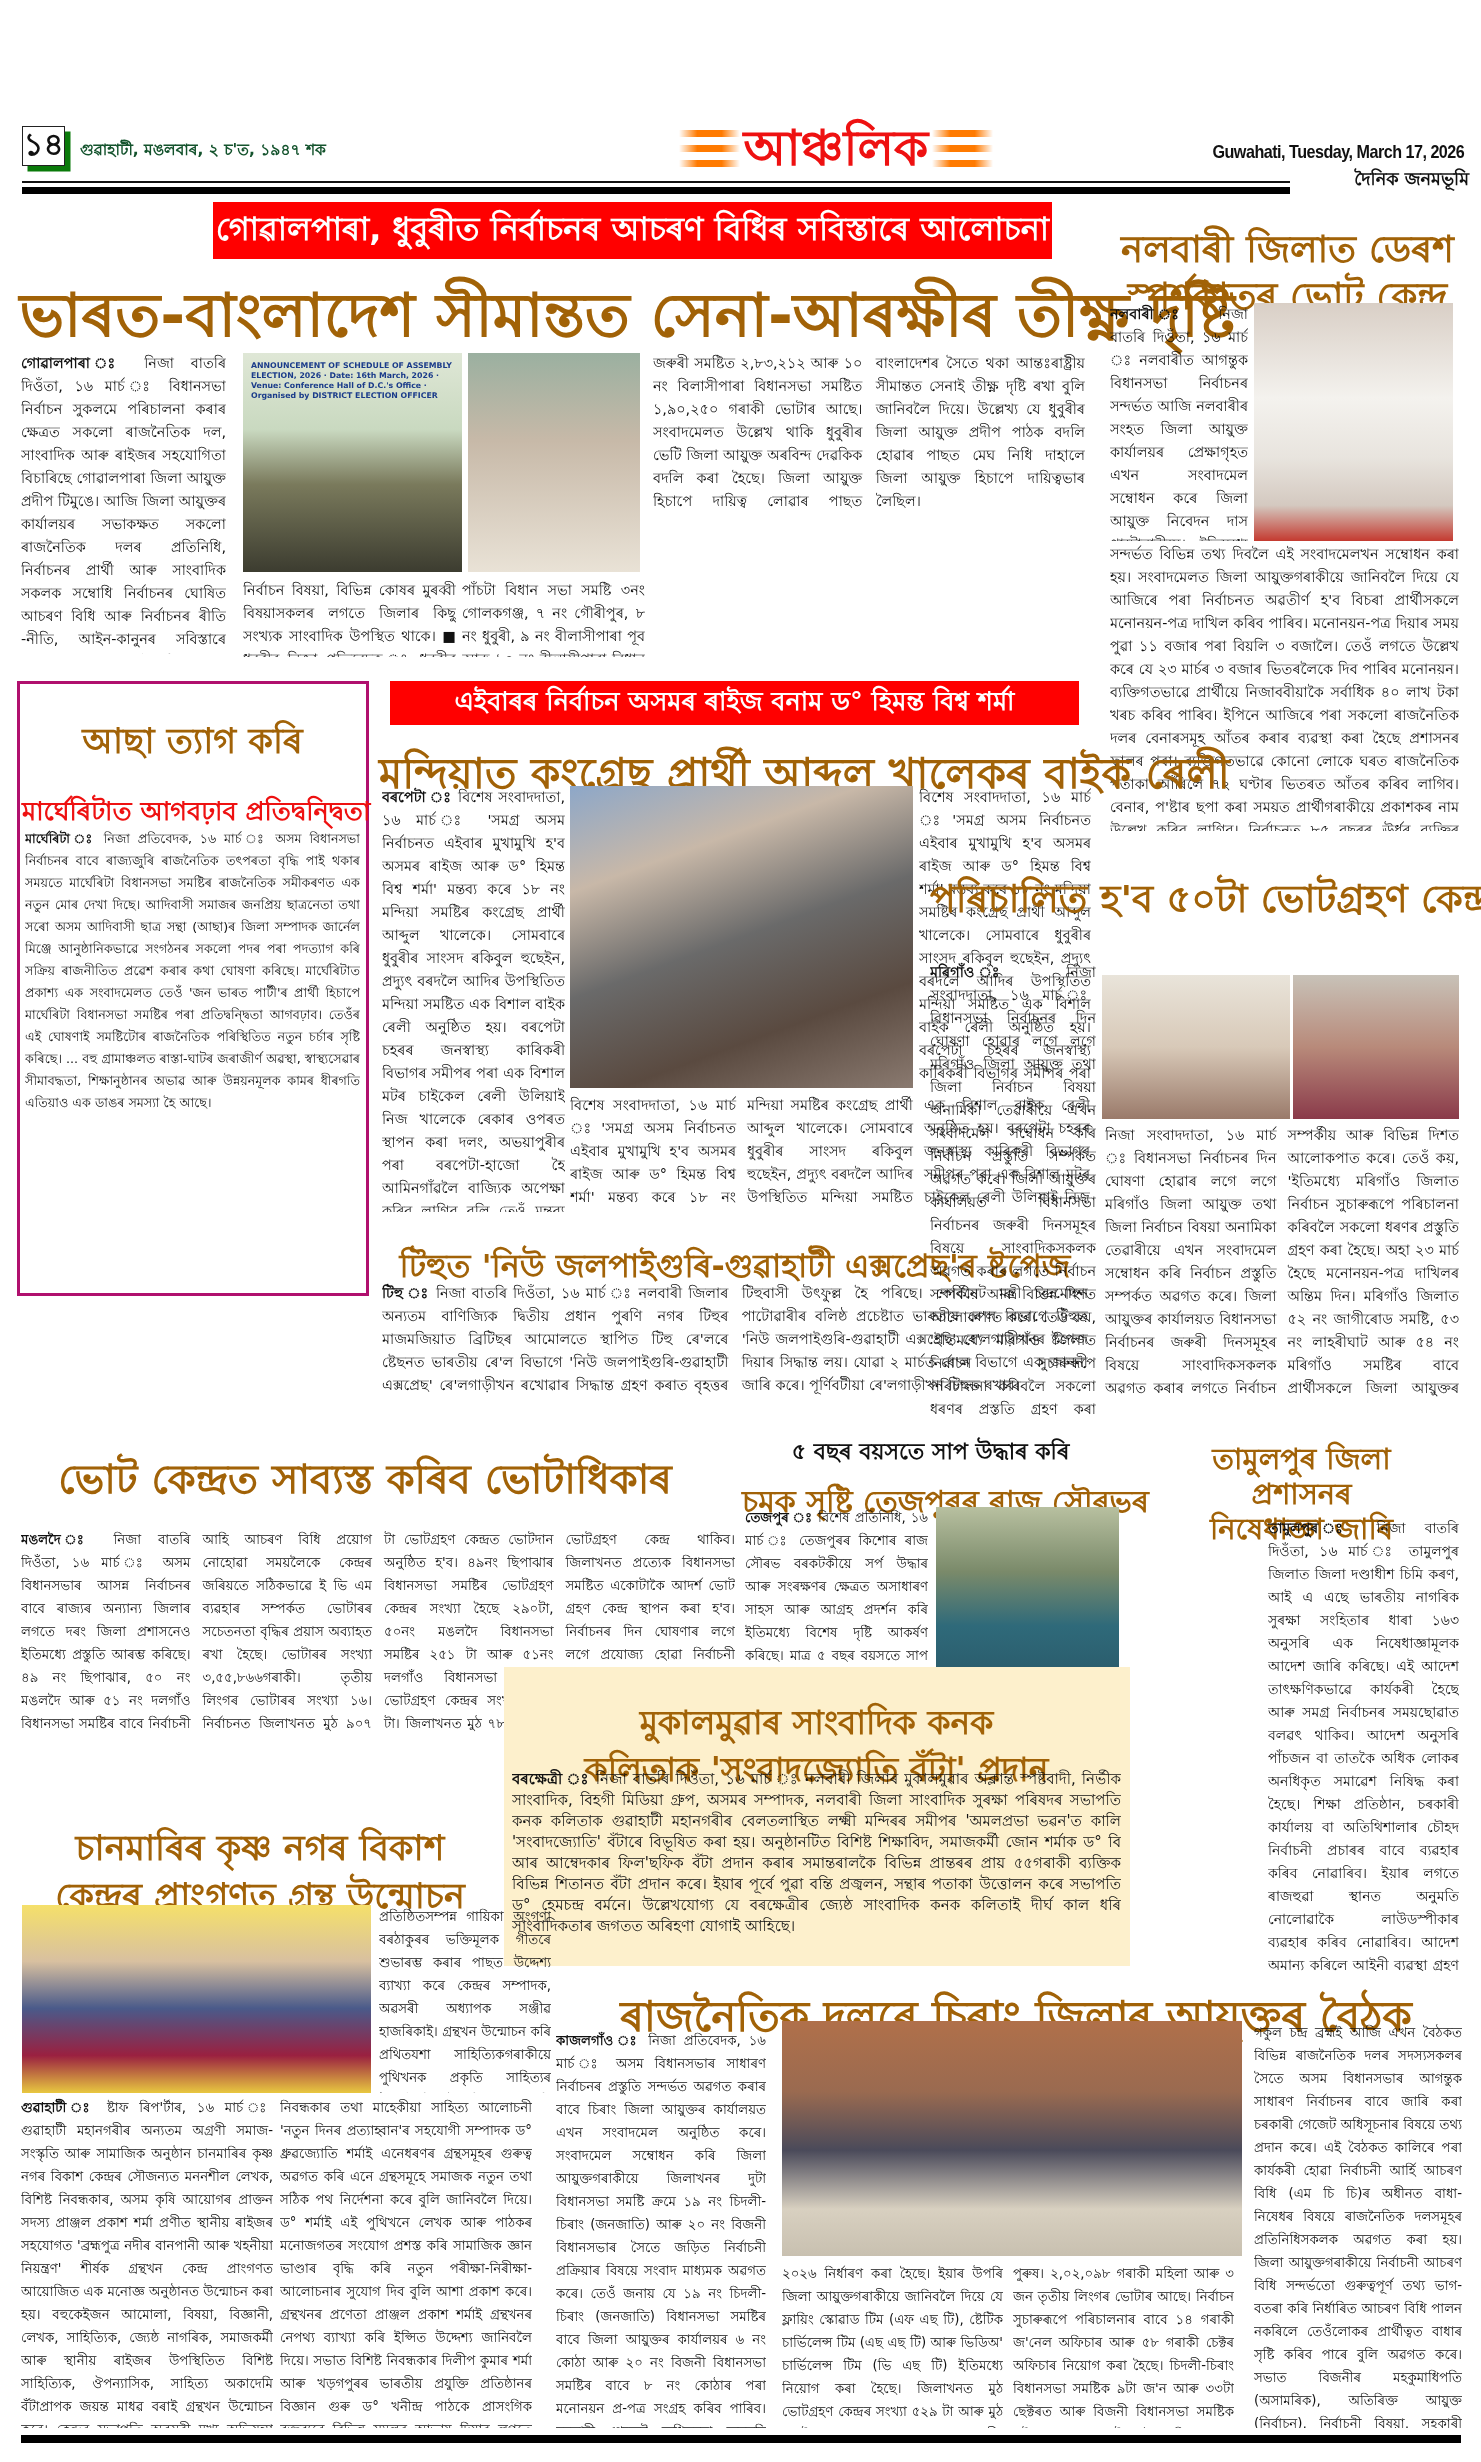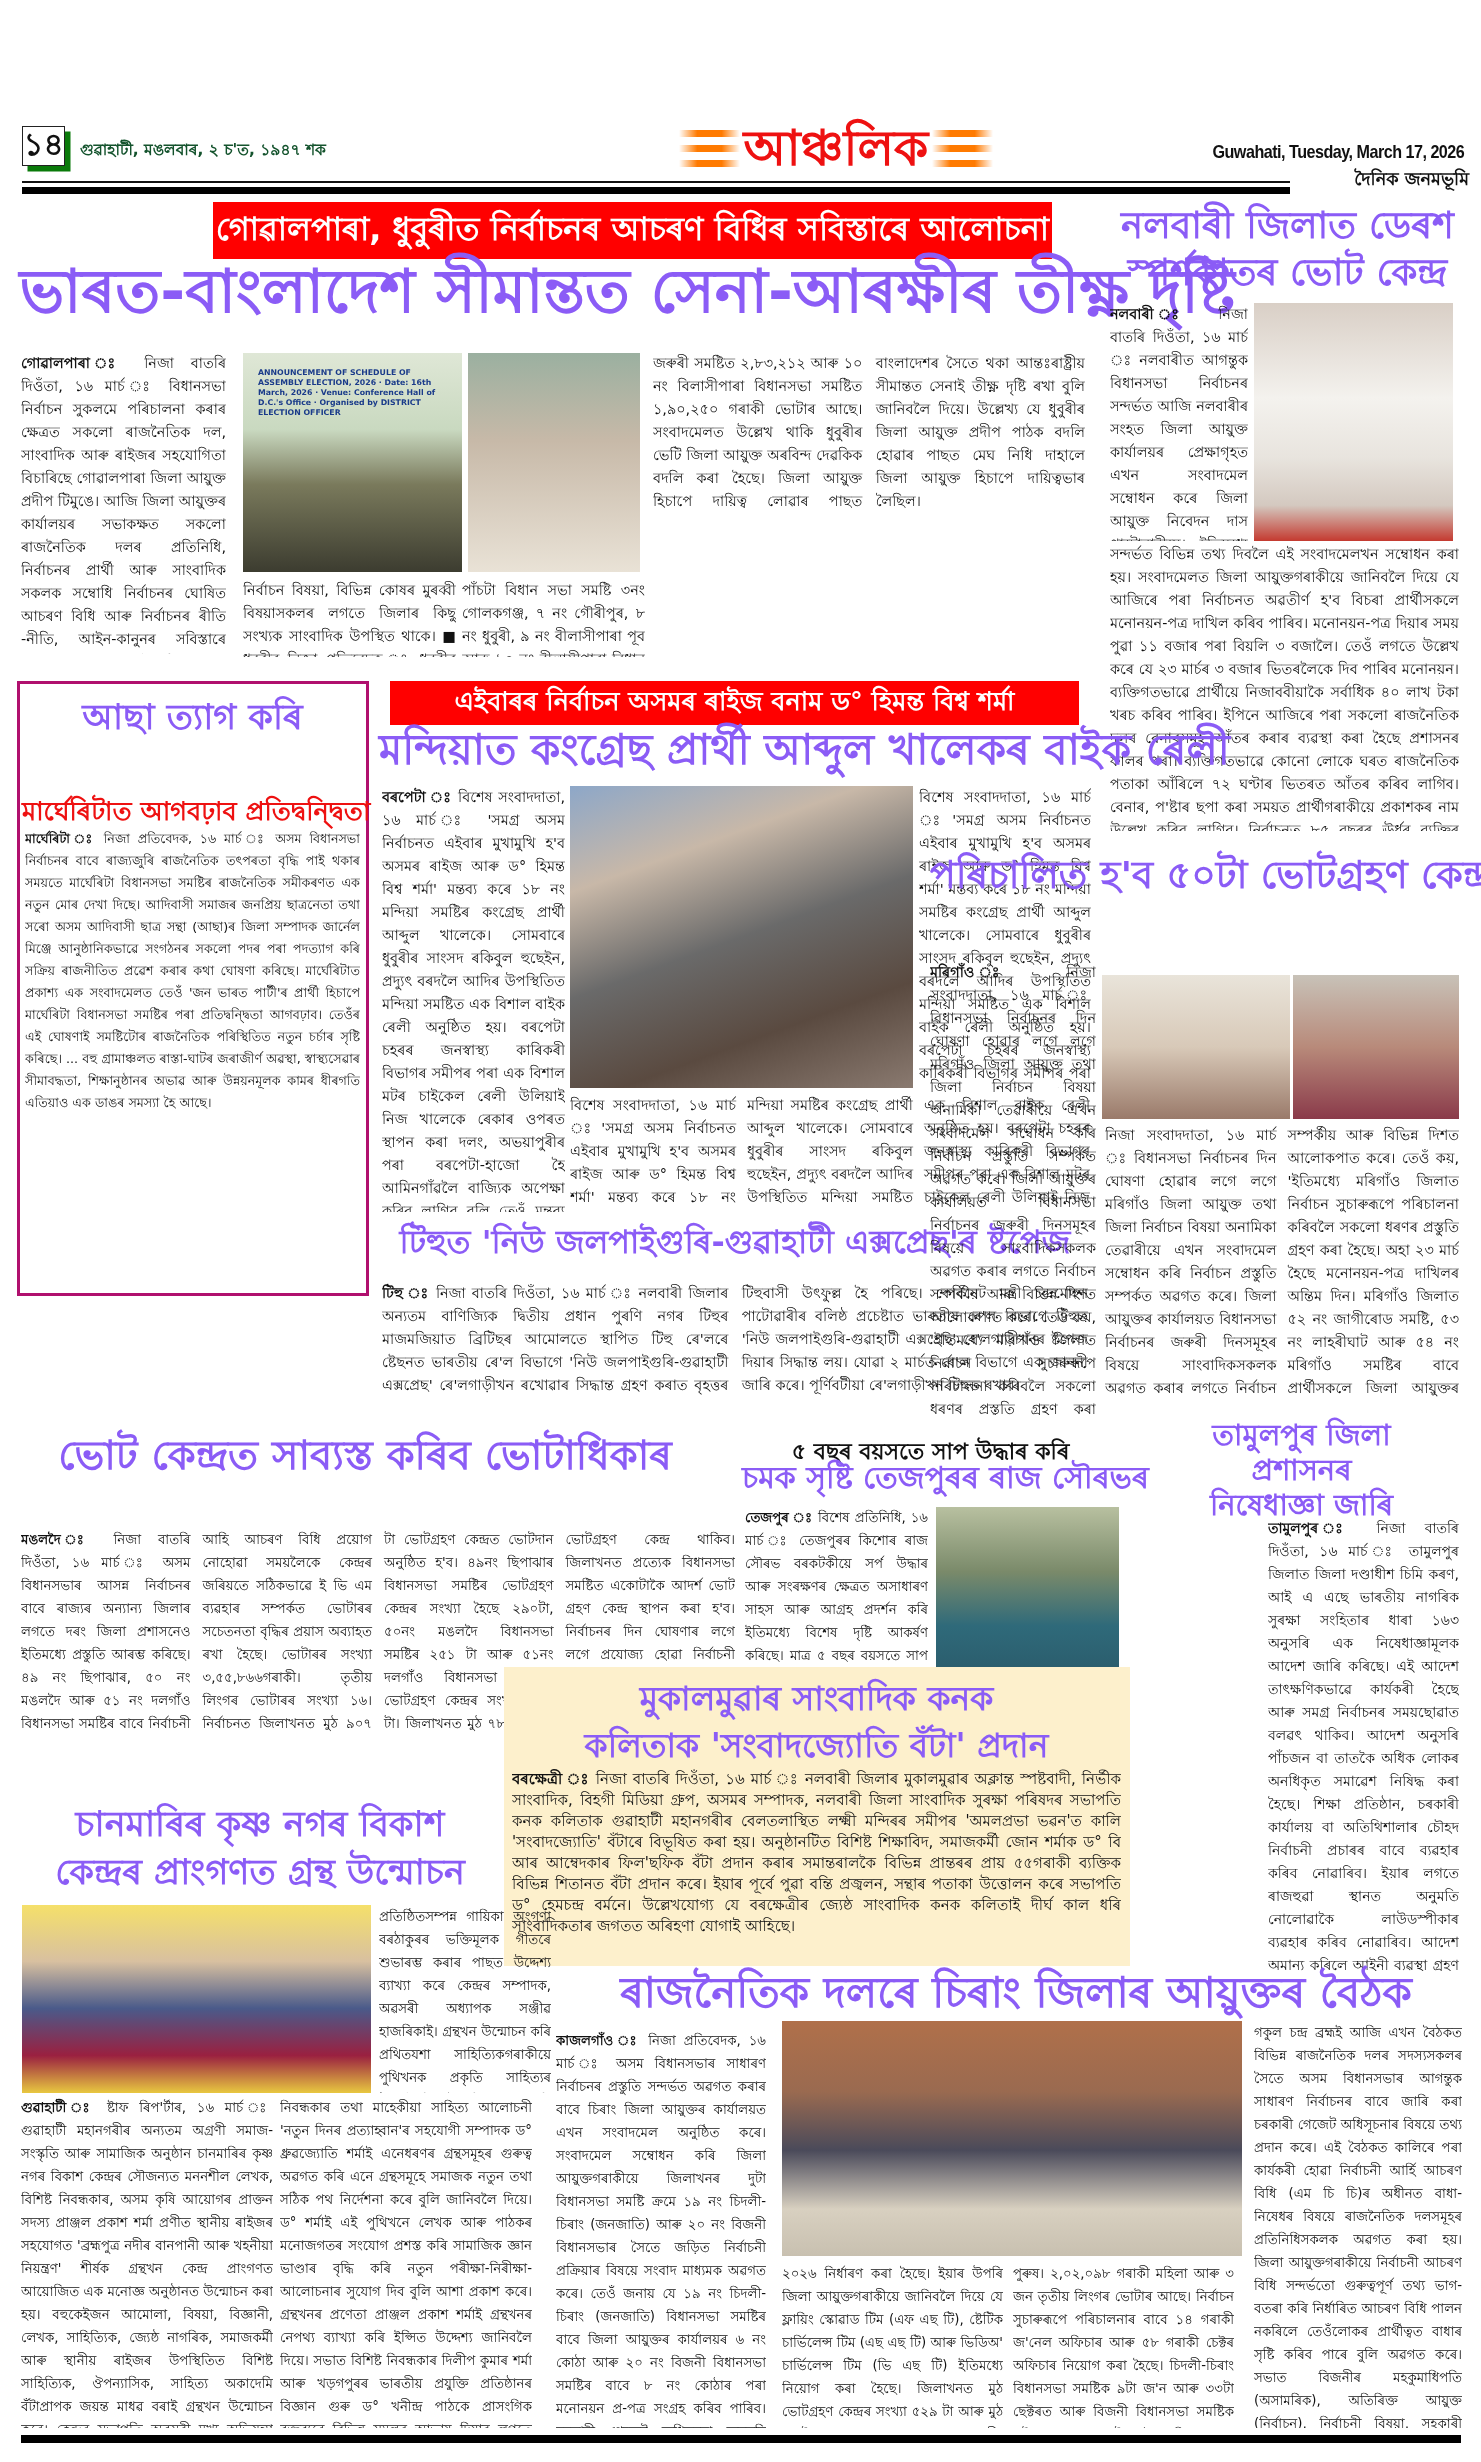--- a/index.html
+++ b/index.html
@@ -13,21 +13,21 @@
   .logo-wrap { left: 645px; top: 122px; width: 382px; height: 53px; display:flex; align-items:center; justify-content:center; gap: 4px; }
   .stripes { width: 61px; height: 37px; display:flex; flex-direction:column; justify-content:space-between; }
   .stripes div { height: 6.6px; background: linear-gradient(90deg, #ffffff, #ff7a00 30%, #ff7a00 70%, #ffffff); }
   .logo { font-size: 49px; font-weight: 700; color: #ee1111; line-height: 1; font-family: "DejaVu Serif", serif; }
   .date-en { right: 16.6px; top: 141px; font-size: 19px; font-weight: 700; font-family: "Liberation Sans", sans-serif; letter-spacing:-0.6px; transform: scaleX(0.85); transform-origin: right; }
   .paper-name { right: 12px; top: 166px; font-size: 17.7px; font-weight: 700; }
   .rule-thin { left: 22px; top: 181px; width: 1268px; height: 2.2px; background:#111; }
   .rule-thick { left: 22px; top: 187px; width: 1268px; height: 6.6px; background:#000; }
 
   .red-band { background: #ff0000; color: #fff; font-weight: 700; display:flex; align-items:center; justify-content:center; white-space:nowrap; }
-  .headline { font-weight: 900; color:#8b5cf6; line-height:1.05; white-space:nowrap; text-align:center; }
+  .headline { font-weight: 900; color:#a16207; line-height:1.05; white-space:nowrap; text-align:center;margin-top:24px; }
   .body-text { font-size: 14.4px; line-height: 23px; text-align: justify; color:#111; overflow:hidden; }
   .body-text b { font-weight: 700; }
   .photo { background: #8a8a8a; overflow:hidden; }
   .box-border { border: 3.3px solid #b0106e; }
   .yellow-box { background: #fdf0cc; }
   .rule-bottom { height: 7.8px; background:#000; }
 </style>
 </head>
 <body>
 
@@ -52,21 +52,21 @@
 <div class="abs rule-thick"></div>
 
 <div class="abs red-band" style="left:213px;top:202px;width:839px;height:57px;font-size:32px;">গোৱালপাৰা, ধুবুৰীত নিৰ্বাচনৰ আচৰণ বিধিৰ সবিস্তাৰে আলোচনা</div>
 <div class="abs headline" style="left:19.4px;top:260px;width:1069px;height:78px;font-size:60px;">ভাৰত-বাংলাদেশ সীমান্তত সেনা-আৰক্ষীৰ তীক্ষ্ণ দৃষ্টি</div>
 
 <div class="abs body-text" style="left:21px;top:352px;width:205px;height:302px;">
   <b>গোৱালপাৰা ঃ</b>
   <span>নিজা বাতৰি দিওঁতা, ১৬ মাৰ্চ ঃ বিধানসভা নিৰ্বাচন সুকলমে পৰিচালনা কৰাৰ ক্ষেত্ৰত সকলো ৰাজনৈতিক দল, সাংবাদিক আৰু ৰাইজৰ সহযোগিতা বিচাৰিছে গোৱালপাৰা জিলা আয়ুক্ত প্ৰদীপ টিমুঙে। আজি জিলা আয়ুক্তৰ কাৰ্যালয়ৰ সভাকক্ষত সকলো ৰাজনৈতিক দলৰ প্ৰতিনিধি, নিৰ্বাচনৰ প্ৰাৰ্থী আৰু সাংবাদিক সকলক সম্বোধি নিৰ্বাচনৰ ঘোষিত আচৰণ বিধি আৰু নিৰ্বাচনৰ ৰীতি -নীতি, আইন-কানুনৰ সবিস্তাৰে আলোচনা আগবঢ়াই জিলাখনত যাতে কোনো ধৰণৰ অপ্ৰীতিকৰ কাৰ্য সংঘটিত নহয়, তাৰ বাবে দায়িত্বপূৰ্ণ ভূমিকা ল'বলৈ সকলোকে আহ্বান জনায়। সভাত জিলা প্ৰশাসনৰ প্ৰায় সকলো দায়িত্বপূৰ্ণ প্ৰশাসনিক বিষয়া, চক্ৰ বিষয়াসকল, সম জিলাৰ আয়ুক্তদ্বয়,</span>
 </div>
 <div class="abs photo" style="left:243px;top:353px;width:219px;height:219px;background:linear-gradient(180deg,#dfe7d6 0%,#c9d9c0 35%,#7a7a5c 60%,#3c3c30 100%);">
-  <div style="font-size:7.8px;color:#1a3b8a;font-weight:700;padding:15px;line-height:10px;">ANNOUNCEMENT OF SCHEDULE OF ASSEMBLY ELECTION, 2026 · Date: 16th March, 2026 · Venue: Conference Hall of D.C.'s Office · Organised by DISTRICT ELECTION OFFICER</div>
+  <div style="font-size:7.8px;color:#1a3b8a;font-weight:700;padding:8px;line-height:10px;">ANNOUNCEMENT OF SCHEDULE OF ASSEMBLY ELECTION, 2026 · Date: 16th March, 2026 · Venue: Conference Hall of D.C.'s Office · Organised by DISTRICT ELECTION OFFICER</div>
 </div>
 <div class="abs photo" style="left:468px;top:353px;width:172px;height:219px;background:linear-gradient(180deg,#9bb0a0 0%,#c7b9a8 40%,#e9e2d6 100%);"></div>
 <div class="abs body-text" style="left:243px;top:579px;width:213px;height:78px;">নিৰ্বাচন বিষয়া, বিভিন্ন কোষৰ মুৰব্বী বিষয়াসকলৰ লগতে জিলাৰ কিছু সংখ্যক সাংবাদিক উপস্থিত থাকে। ■ ধুবুৰীৰ নিজা প্ৰতিবেদক ঃ ধুবুৰীৰ নৱ নিযুক্ত জিলা আয়ুক্ত মেঘ নিধি দাহালে ধুবুৰী জিলা আয়ুক্তৰ কাৰ্যালয়ৰ সভাকক্ষত আজি এখন সংবাদমেলৰ আয়োজন কৰে।</div>
 <div class="abs body-text" style="left:462px;top:579px;width:183px;height:78px;">পাঁচটা বিধান সভা সমষ্টি ৩নং গোলকগঞ্জ, ৭ নং গৌৰীপুৰ, ৮ নং ধুবুৰী, ৯ নং বীলাসীপাৰা পূব আৰু ১০ নং বীলাসীপাৰা বিধান সভা সমষ্টিৰ বাবে প্ৰাৰ্থী মনোনয়ন পত্ৰ জমা দিয়াৰ নিৰ্দিষ্ট স্থান আদি সদৰী কৰে। তেওঁ ধুবুৰী জিলা আয়ুক্তৰ কাৰ্যালয়তে ১০নং বীলাসীপাৰা সমষ্টিৰ বাবে থকাৰ কথা উল্লেখ কৰে।</div>
 <div class="abs body-text" style="left:653px;top:352px;width:432px;height:310px;column-count:2;column-gap:13.3px;">জৰুৰী সমষ্টিত ২,৮৩,২১২ আৰু ১০ নং বিলাসীপাৰা বিধানসভা সমষ্টিত ১,৯০,২৫০ গৰাকী ভোটাৰ আছে। সংবাদমেলত উল্লেখ থাকি ধুবুৰীৰ ভেটি জিলা আয়ুক্ত অৰবিন্দ দেৱকিক বদলি কৰা হৈছে। জিলা আয়ুক্ত হিচাপে দায়িত্ব লোৱাৰ পাছত বাংলাদেশৰ সৈতে থকা আন্তঃৰাষ্ট্ৰীয় সীমান্তত সেনাই তীক্ষ্ণ দৃষ্টি ৰখা বুলি জানিবলৈ দিয়ে। উল্লেখ্য যে ধুবুৰীৰ জিলা আয়ুক্ত প্ৰদীপ পাঠক বদলি হোৱাৰ পাছত মেঘ নিধি দাহালে জিলা আয়ুক্ত হিচাপে দায়িত্বভাৰ লৈছিল।</div>
 
 <div class="abs headline" style="left:1105px;top:202px;width:365px;font-size:37px;line-height:47px;">
   <div>নলবাৰী জিলাত ডেৰশ</div>
   <div>স্পৰ্শকাতৰ ভোট কেন্দ্ৰ</div>
 </div>

